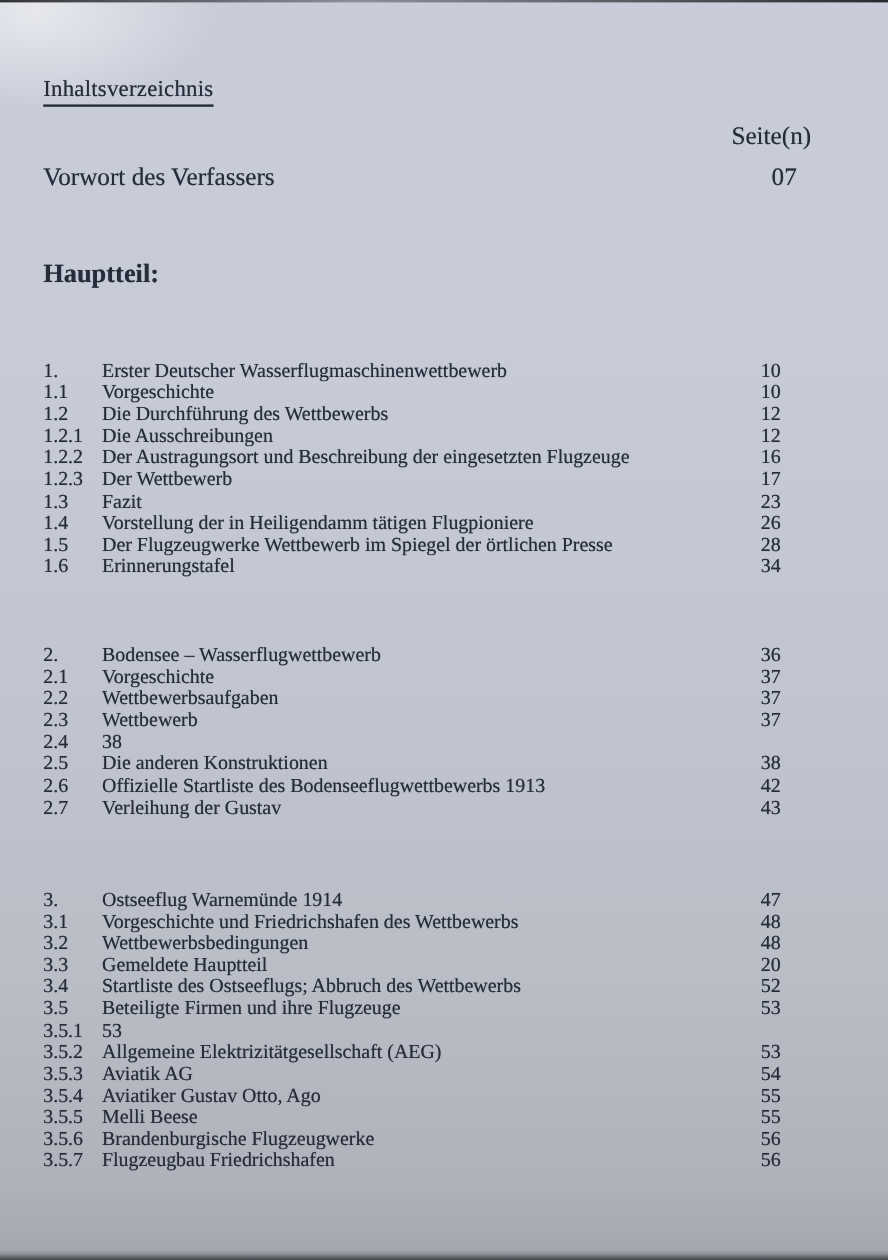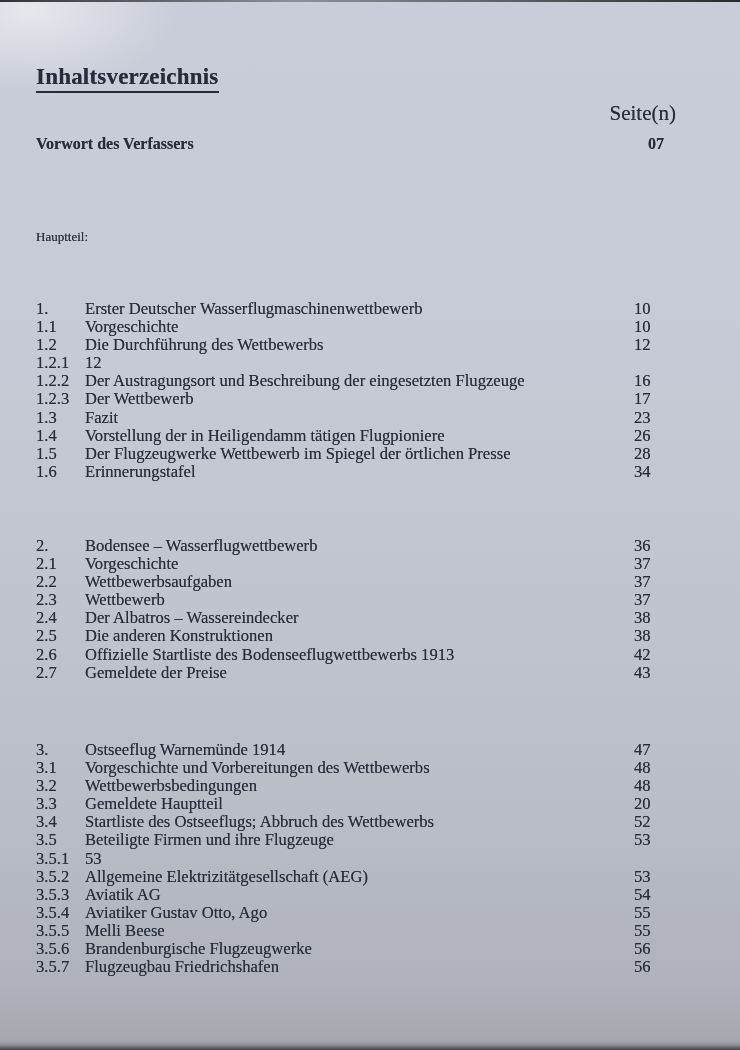--- a/index.html
+++ b/index.html
@@ -22,38 +22,39 @@
   .edge-top {
     position: absolute; top: 0; left: 0; width: 100%; height: 2px;
     background: linear-gradient(90deg, rgba(18,18,20,0.85), rgba(70,70,76,0.45) 40%, rgba(24,24,27,0.9));
   }
   .edge-bottom {
     position: absolute; bottom: 0; left: 0; width: 100%; height: 9px;
     background: linear-gradient(180deg, rgba(70,72,78,0) 0%, rgba(70,72,78,0.25) 45%, rgba(46,48,53,0.85) 100%);
   }
   .heading {
     position: absolute; left: 36px; top: 64px;
-    font-size: 23px; font-weight: bold; letter-spacing: 0.2px;
+    font-size: 19px; font-weight: normal; letter-spacing: 0.2px;
     display: inline-block;
     padding-bottom: 1px;
     border-bottom: 2px solid var(--ink, #262c3a);
   }
   .seite-header {
     position: absolute; left: 36px; top: 101px; width: 640px;
     font-size: 21px; text-align: right;
   }
   .front-row {
     position: absolute; left: 36px; top: 135px; width: 628px;
-    font-size: 16px; display: flex; font-weight: bold;
+    font-size: 21px; display: flex;
   }
   .front-row .ttl { flex: 1; }
   .front-row .pg  { flex: none; text-align: left; }
   .hauptteil {
-    position: absolute; left: 36px; top: 229px;
-    font-size: 13px;
+    position: absolute; left: 36px; top: 215px;
+    font-size: 22px;
+    font-weight: bold;
   }
   .toc {
     position: absolute; left: 36px; width: 628px;
   }
   .toc-sec-1 { top: 300px; }
   .toc-sec-2 { top: 537px; }
   .toc-sec-3 { top: 741px; }
   .toc-row {
     display: flex;
     font-size: 16.6px;
@@ -92,20 +93,21 @@
         <span class="ttl">Vorgeschichte</span>
         <span class="pg">10</span>
       </div>
       <div class="toc-row">
         <span class="num">1.2</span>
         <span class="ttl">Die Durchführung des Wettbewerbs</span>
         <span class="pg">12</span>
       </div>
       <div class="toc-row">
         <span class="num">1.2.1</span>
+        <span class="ttl">Die Ausschreibungen</span>
         <span class="pg">12</span>
       </div>
       <div class="toc-row">
         <span class="num">1.2.2</span>
         <span class="ttl">Der Austragungsort und Beschreibung der eingesetzten Flugzeuge</span>
         <span class="pg">16</span>
       </div>
       <div class="toc-row">
         <span class="num">1.2.3</span>
         <span class="ttl">Der Wettbewerb</span>
@@ -149,49 +151,48 @@
         <span class="ttl">Wettbewerbsaufgaben</span>
         <span class="pg">37</span>
       </div>
       <div class="toc-row">
         <span class="num">2.3</span>
         <span class="ttl">Wettbewerb</span>
         <span class="pg">37</span>
       </div>
       <div class="toc-row">
         <span class="num">2.4</span>
-        <span class="ttl">Der Albatros – Wassereindecker</span>
         <span class="pg">38</span>
       </div>
       <div class="toc-row">
         <span class="num">2.5</span>
         <span class="ttl">Die anderen Konstruktionen</span>
         <span class="pg">38</span>
       </div>
       <div class="toc-row">
         <span class="num">2.6</span>
         <span class="ttl">Offizielle Startliste des Bodenseeflugwettbewerbs 1913</span>
         <span class="pg">42</span>
       </div>
       <div class="toc-row">
         <span class="num">2.7</span>
-        <span class="ttl">Gemeldete der Preise</span>
+        <span class="ttl">Verleihung der Gustav</span>
         <span class="pg">43</span>
       </div>
     </div>
 
   <div class="toc toc-sec-3">
       <div class="toc-row">
         <span class="num">3.</span>
         <span class="ttl">Ostseeflug Warnemünde 1914</span>
         <span class="pg">47</span>
       </div>
       <div class="toc-row">
         <span class="num">3.1</span>
-        <span class="ttl">Vorgeschichte und Vorbereitungen des Wettbewerbs</span>
+        <span class="ttl">Vorgeschichte und Friedrichshafen des Wettbewerbs</span>
         <span class="pg">48</span>
       </div>
       <div class="toc-row">
         <span class="num">3.2</span>
         <span class="ttl">Wettbewerbsbedingungen</span>
         <span class="pg">48</span>
       </div>
       <div class="toc-row">
         <span class="num">3.3</span>
         <span class="ttl">Gemeldete Hauptteil</span>

